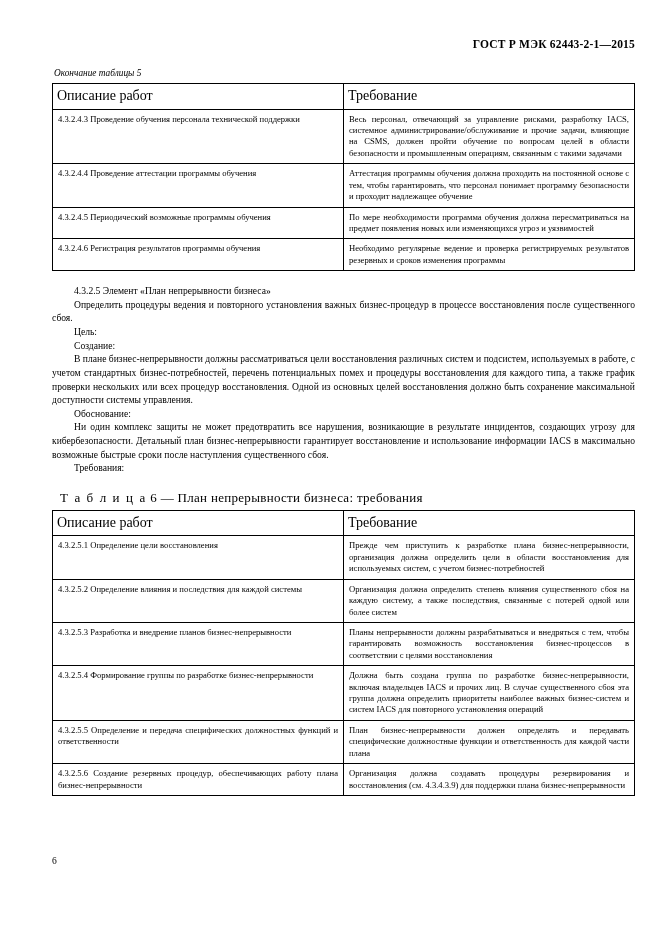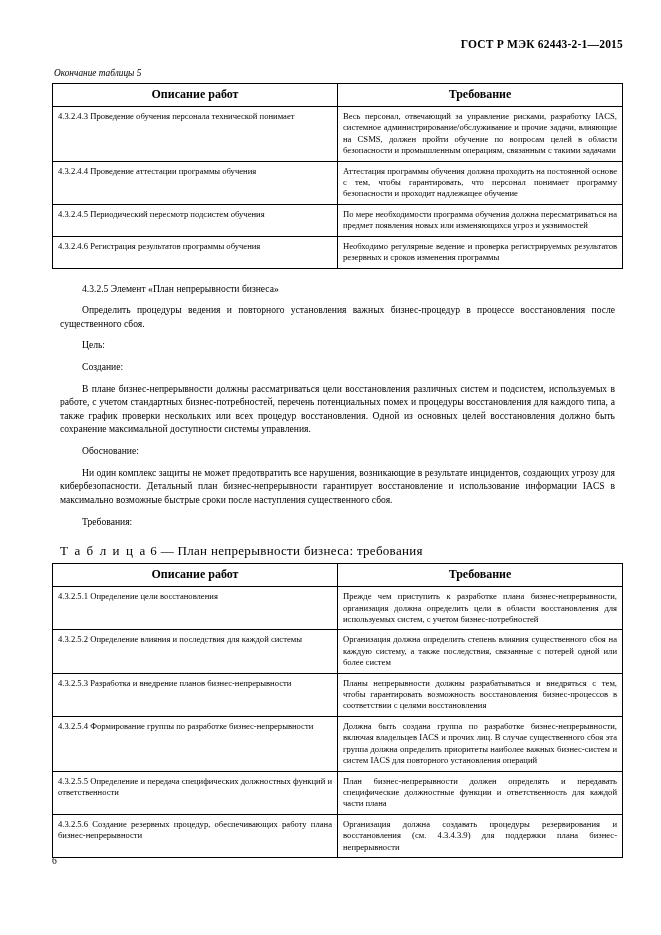--- a/index.html
+++ b/index.html
@@ -12,21 +12,21 @@
     height: 935px;
     font-family: "Liberation Serif", serif;
     color: #000000;
     position: relative;
   }
   .page {
     position: relative;
     width: 661px;
     height: 904px;
     box-sizing: border-box;
-    padding: 38px 38px 0 52px;
+    padding: 38px 26px 0 52px;
   }
   .header {
     text-align: right;
     font-family: "Liberation Serif", serif;
     font-size: 11.5px;
     font-weight: bold;
     letter-spacing: 0.2px;
     margin: 0 0 18px 0;
   }
   .caption {
@@ -43,32 +43,32 @@
   table.doc td, table.doc th {
     border: 0.8px solid #000000;
     vertical-align: top;
     padding: 4px 5px 4px 5px;
     font-size: 8.6px;
     line-height: 1.33;
     text-align: justify;
     font-family: "Liberation Serif", serif;
   }
   table.doc th {
-    text-align: center;
-    font-weight: bold;
-    font-size: 12px;
+    text-align: left;
+    font-weight: normal;
+    font-size: 14px;
     padding: 3px 4px;
   }
   td.col-a { width: 183px; }
   td.col-b { width: auto; }
   .bodytext {
     font-size: 9.6px;
     line-height: 1.42;
     text-align: justify;
-    margin: 8px;
+    margin: 0;
     font-family: "Liberation Serif", serif;
   }
   .para-block {
     margin: 13px 0 0 0;
   }
   .indent {
     text-indent: 22px;
   }
   .tbl6-caption {
     font-size: 13px;
@@ -97,29 +97,29 @@
 
   <div class="caption">Окончание таблицы 5</div>
 
   <table class="doc">
     <tbody>
         <tr>
       <th class="col-a">Описание работ</th>
       <th class="col-b">Требование</th>
     </tr>
     <tr>
-      <td class="col-a rowlabel">4.3.2.4.3 Проведение обучения персонала технической понимает</td>
+      <td class="col-a rowlabel">4.3.2.4.3 Проведение обучения персонала технической поддержки</td>
       <td class="col-b">Весь персонал, отвечающий за управление рисками, разработку IACS, системное администрирование/обслуживание и прочие задачи, влияющие на CSMS, должен пройти обучение по вопросам целей в области безопасности и промышленным операциям, связанным с такими задачами</td>
     </tr>
     <tr>
       <td class="col-a rowlabel">4.3.2.4.4 Проведение аттестации программы обучения</td>
       <td class="col-b">Аттестация программы обучения должна проходить на постоянной основе с тем, чтобы гарантировать, что персонал понимает программу безопасности и проходит надлежащее обучение</td>
     </tr>
     <tr>
-      <td class="col-a rowlabel">4.3.2.4.5 Периодический пересмотр подсистем обучения</td>
+      <td class="col-a rowlabel">4.3.2.4.5 Периодический возможные программы обучения</td>
       <td class="col-b">По мере необходимости программа обучения должна пересматриваться на предмет появления новых или изменяющихся угроз и уязвимостей</td>
     </tr>
     <tr>
       <td class="col-a rowlabel">4.3.2.4.6 Регистрация результатов программы обучения</td>
       <td class="col-b">Необходимо регулярные ведение и проверка регистрируемых результатов резервных и сроков изменения программы</td>
     </tr>
   </tbody>
     </table>
 
   <div class="para-block">

